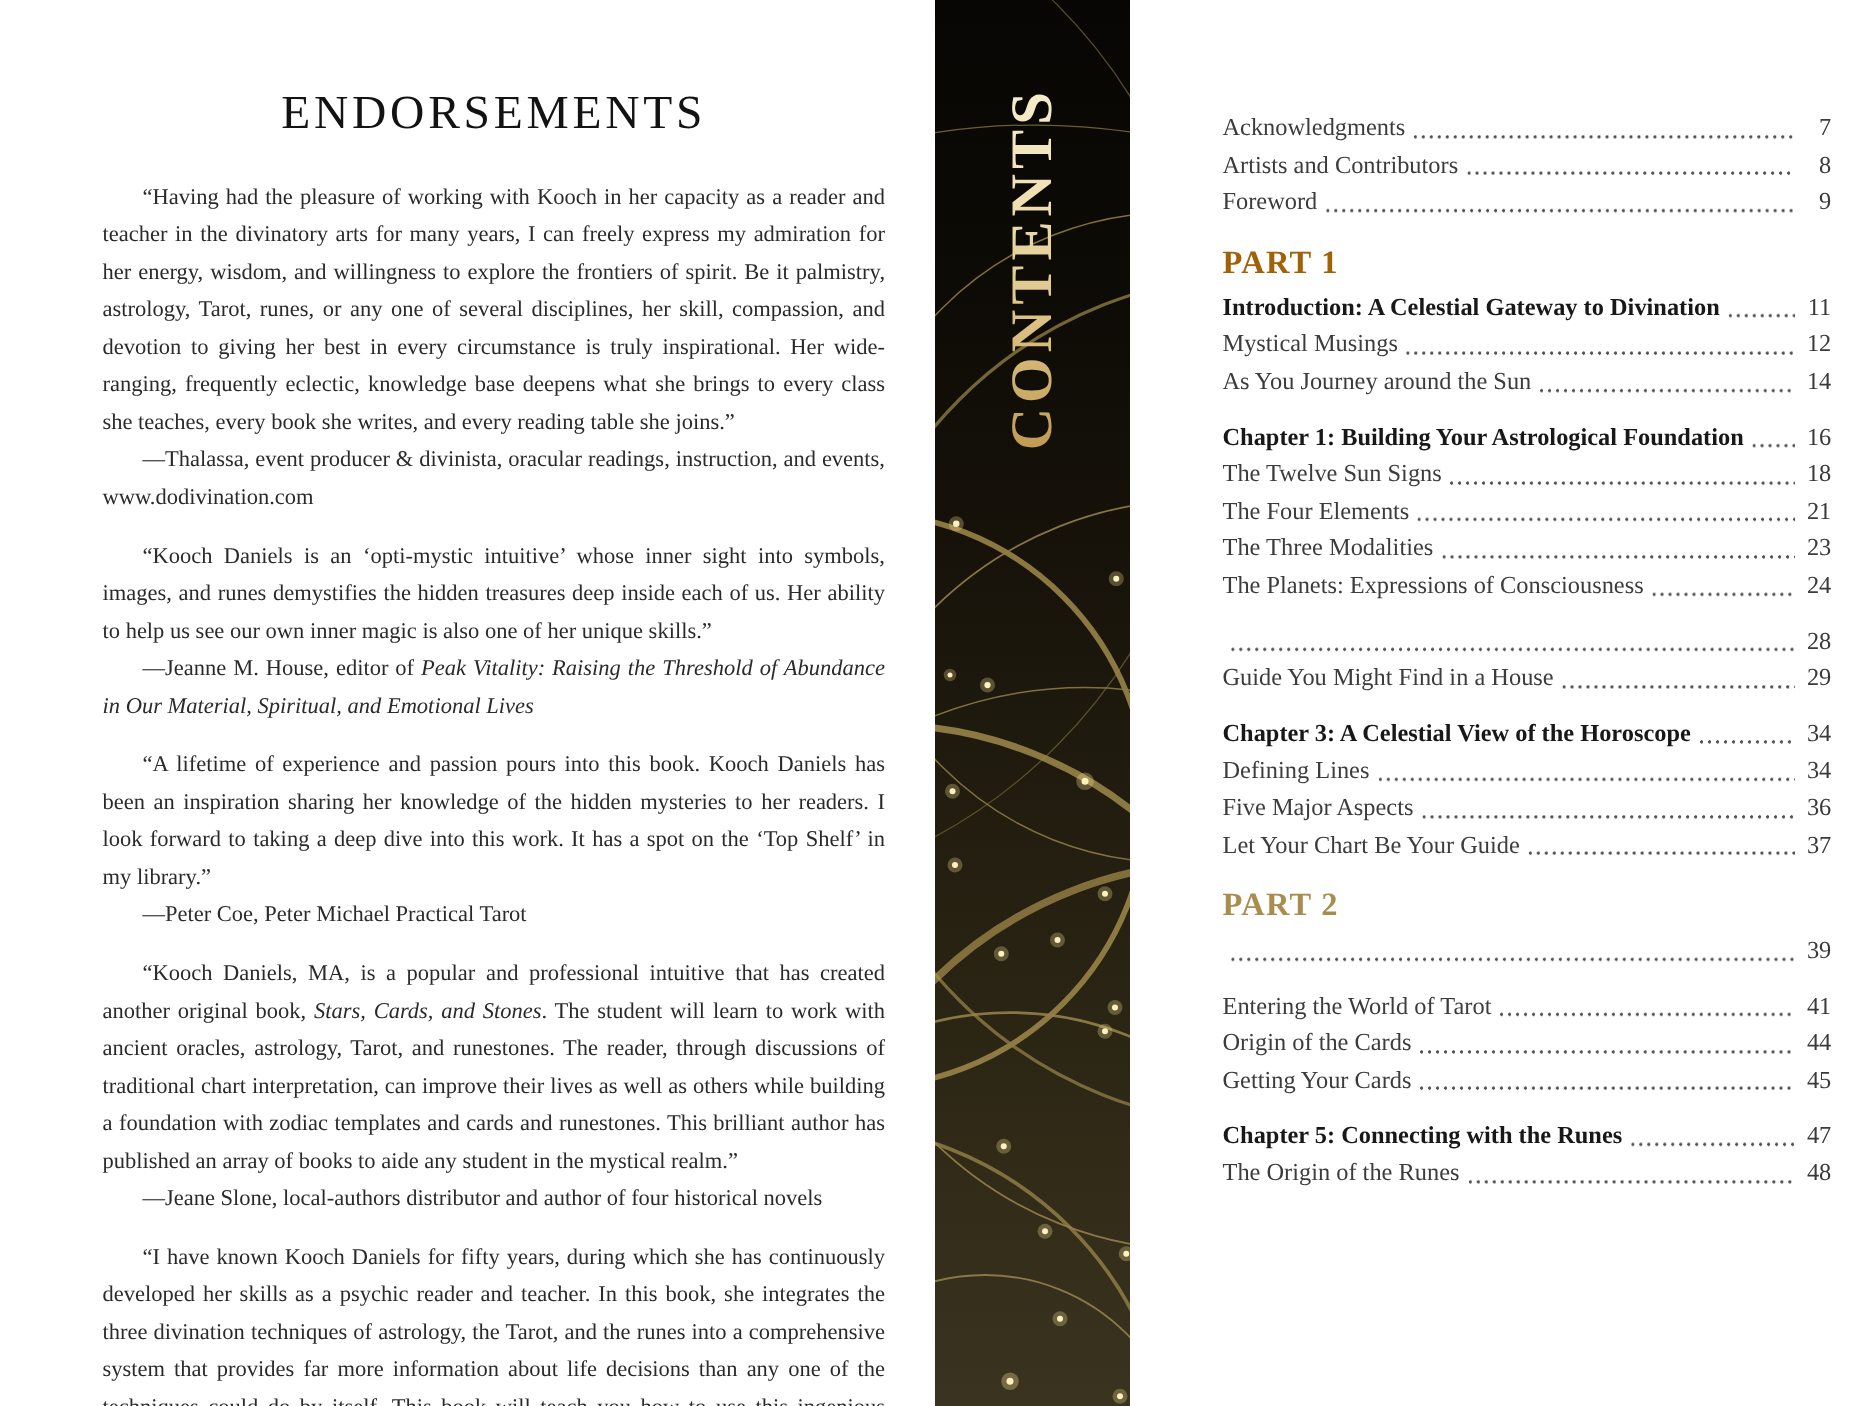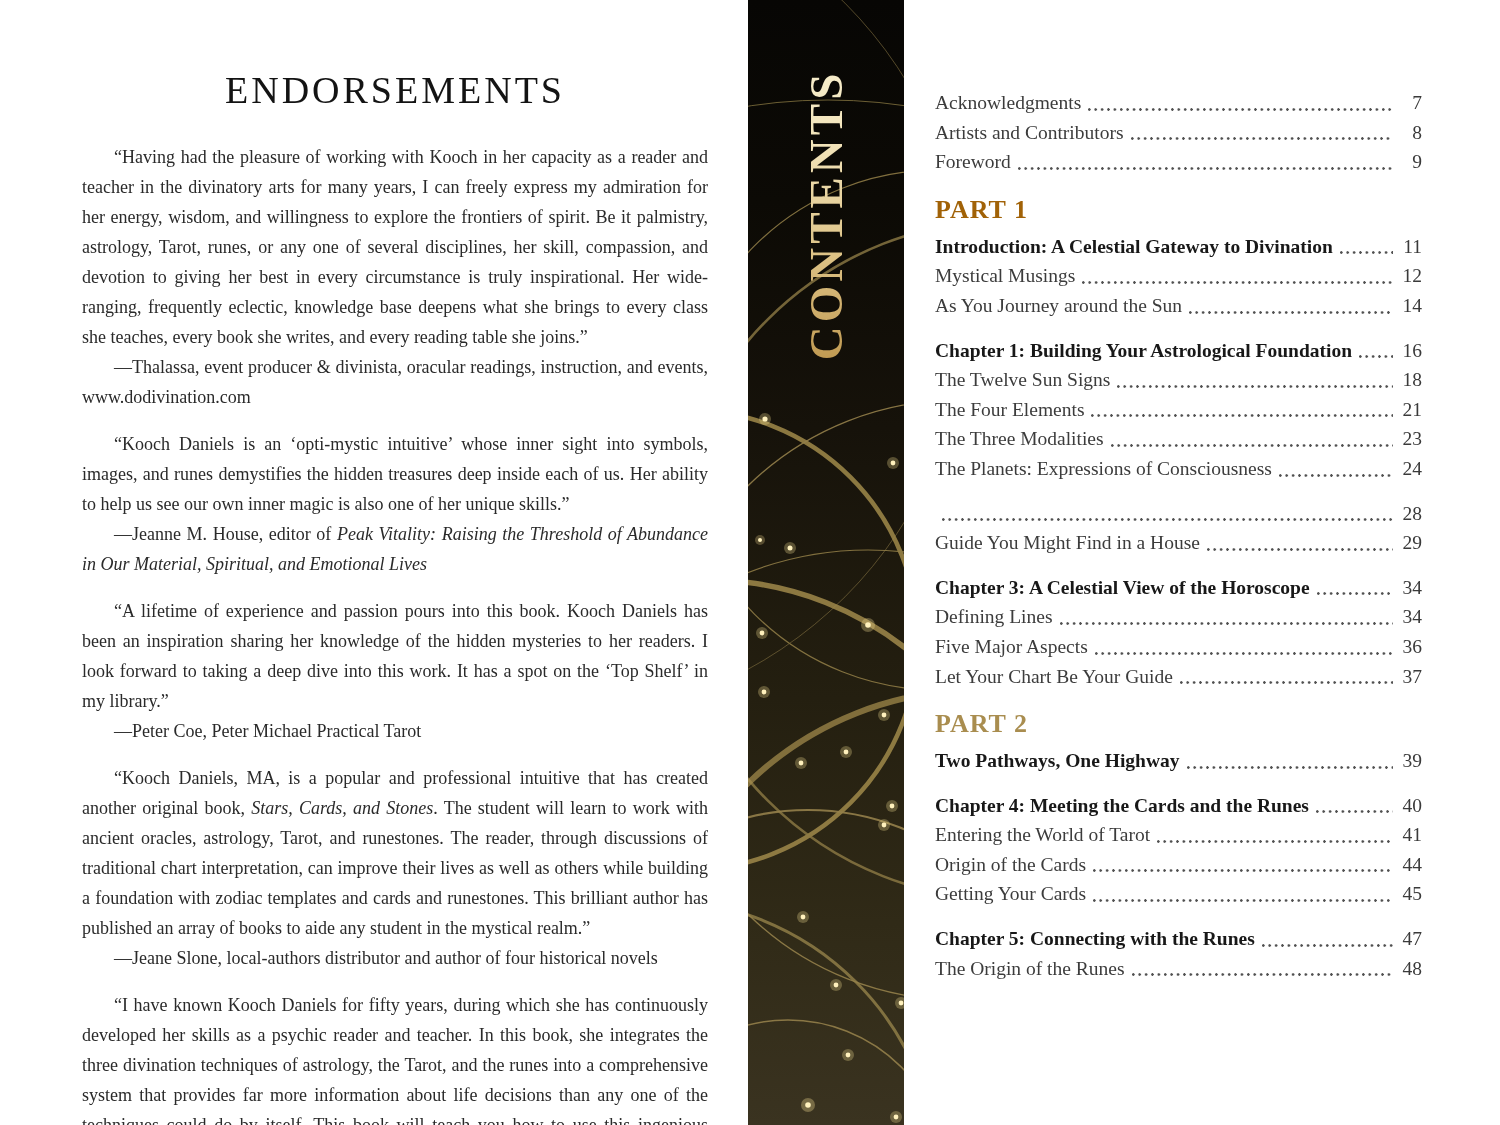--- a/index.html
+++ b/index.html
@@ -60,21 +60,21 @@
     .spine-title{
       background:linear-gradient(90deg,#c09a52 0%,#dcc184 35%,#f2e4ba 75%,#f6ecca 100%);
       -webkit-background-clip:text;
       background-clip:text;
       color:transparent;
     }
   }
 
   
   .right-page{
-    position:absolute;left:935px;top:88px;width:487px;
+    position:absolute;left:978px;top:88px;width:487px;
   }
   .toc-block{margin:0 0 15px 0;}
   .part-heading{
     font-family:"Liberation Serif", serif;
     font-size:26px;
     font-weight:700;
     letter-spacing:1px;
     margin:18px 0 7px 0;
   }
   .toc-row{
@@ -315,31 +315,25 @@
           </div>
           <div class="toc-row">
             <span class="toc-label">Let Your Chart Be Your Guide</span>
             <span class="leader"></span>
             <span class="toc-page">37</span>
           </div>
         </div>
         <div class="toc-block">
           <h2 class="part-heading" style="color: rgb(169, 141, 79);">PART 2</h2>
           <div class="toc-row bold">
-            <span class="toc-label">Two Pathways, One Highway</span>
             <span class="leader"></span>
             <span class="toc-page">39</span>
           </div>
         </div>
         <div class="toc-block">
-          <div class="toc-row bold">
-            <span class="toc-label">Chapter 4: Meeting the Cards and the Runes</span>
-            <span class="leader"></span>
-            <span class="toc-page">40</span>
-          </div>
           <div class="toc-row">
             <span class="toc-label">Entering the World of Tarot</span>
             <span class="leader"></span>
             <span class="toc-page">41</span>
           </div>
           <div class="toc-row">
             <span class="toc-label">Origin of the Cards</span>
             <span class="leader"></span>
             <span class="toc-page">44</span>
           </div>

